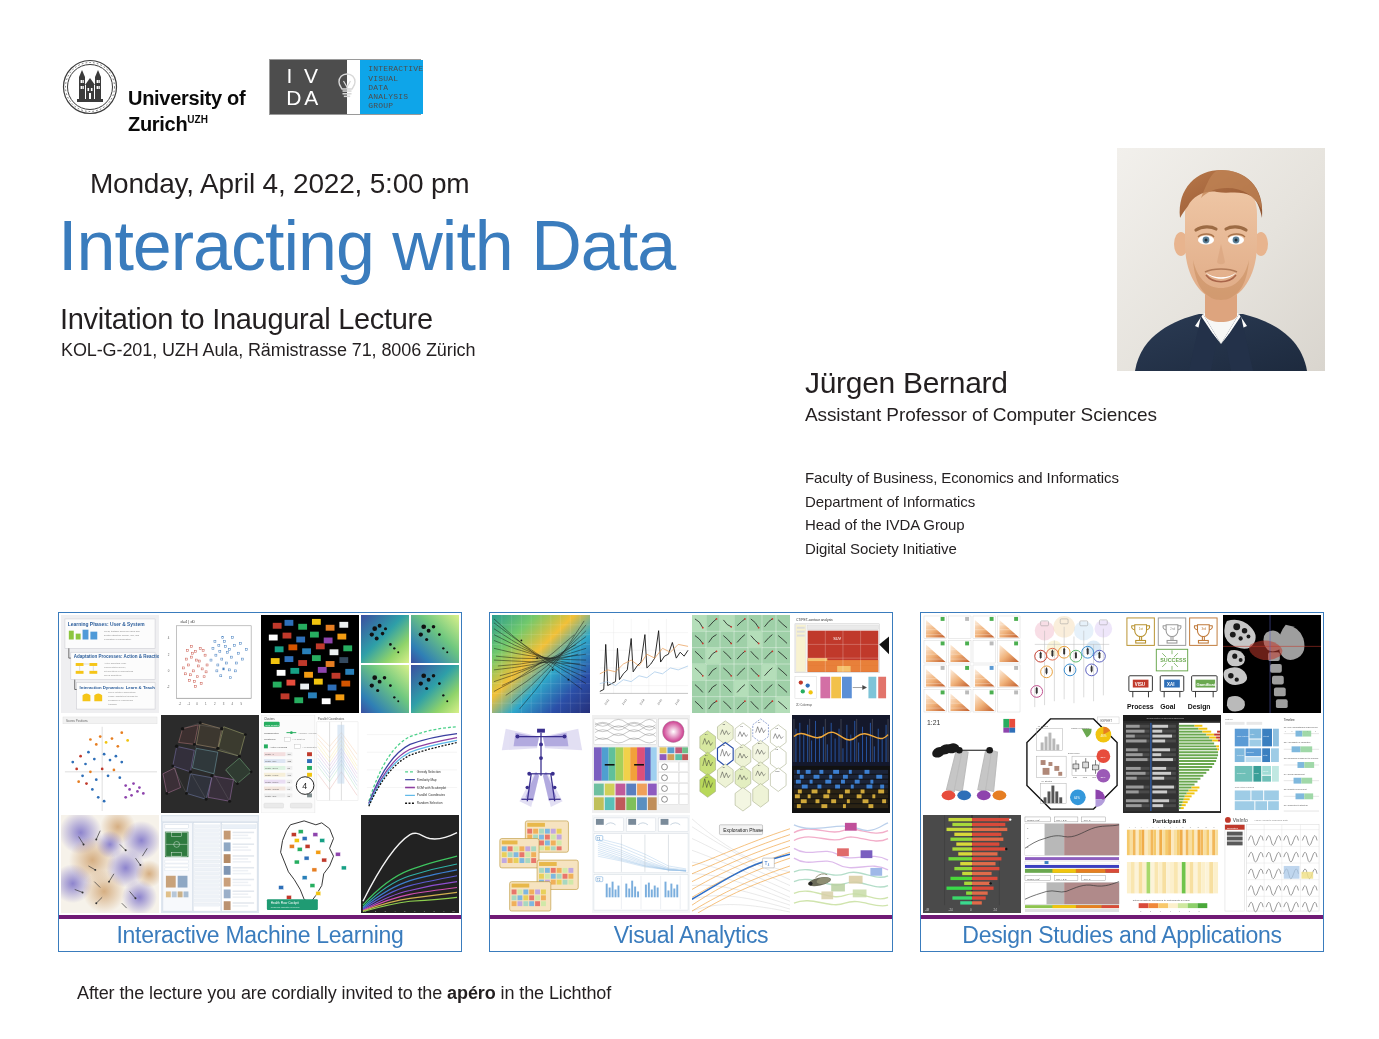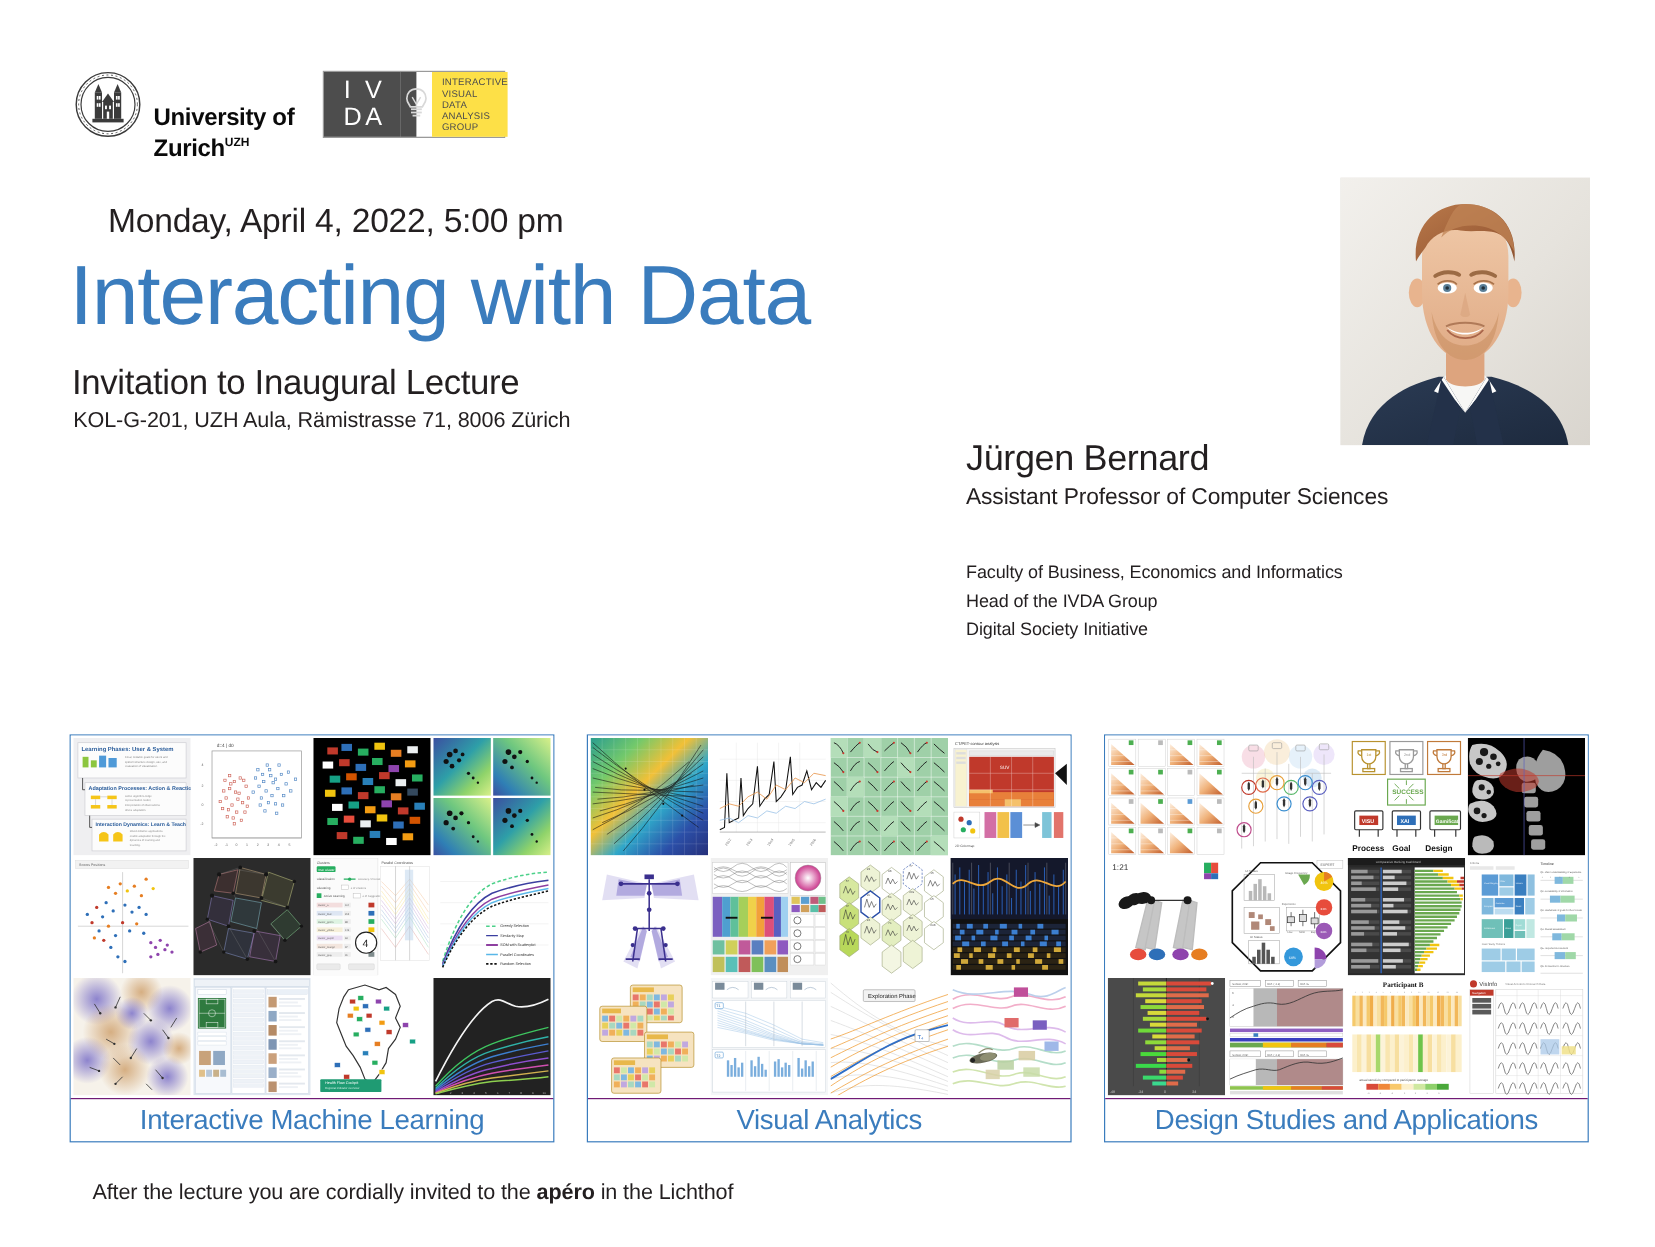--- a/index.html
+++ b/index.html
@@ -79,26 +79,26 @@
   }
   .ivda-bulb::after {
     content: "";
     position: absolute;
     right: 0; top: 0; bottom: 0;
     width: 13px;
     background: #ffffff;
   }
   .ivda-right {
     flex: 1 1 auto;
-    background: #fde047;
+    background: #0ea5e9;
     display: flex;
     flex-direction: column;
     justify-content: center;
     padding-left: 8px;
-    font-family: Liberation Sans, sans-serif;
+    font-family: Liberation Mono, monospace;
     font-size: 8px;
     line-height: 9.2px;
     color: #4d4d4d;
     letter-spacing: 0.2px;
   }
 
   
   #event-date {
     position: absolute;
     left: 62px;
@@ -219,21 +219,21 @@
   .cell svg { display: block; width: 100%; height: 100%; }
   .panel-caption {
     flex: 1 1 auto;
     display: flex;
     align-items: center;
     justify-content: center;
     font-size: 23px;
     font-family: "Liberation Sans", sans-serif;
     color: #3a7cbd;
     letter-spacing: -0.3px;
-    border-top: 1px solid #701a75;
+    border-top: 4px solid #701a75;
     white-space: nowrap;
   }
 
   
   #footer-note {
     position: absolute;
     left: 63px;
     top: 983px;
     font-size: 18px;
     font-family: "Liberation Sans", sans-serif;
@@ -379,20 +379,21 @@
     <path d="M88 124 C96 120 112 120 120 124" stroke="#b07a58" stroke-width="1.6" fill="none"></path>
     <path d="M89 127 C96 136 112 136 119 127" stroke="#a9654a" stroke-width="1.6" fill="none"></path>
   </svg>
 </div>
 
 <div id="speaker-info">
   <div id="speaker-name">Jürgen Bernard</div>
   <div id="speaker-role">Assistant Professor of Computer Sciences</div>
   <div id="speaker-affiliations">
     <div>Faculty of Business, Economics and Informatics</div>
+    <div>Department of Informatics</div>
     <div>Head of the IVDA Group</div>
     <div>Digital Society Initiative</div>
   </div>
 </div>
 
 <div class="panel" id="panel-iml">
   <div class="panel-grid">
 
     <div class="cell">
       <svg viewBox="0 0 100 100" preserveAspectRatio="none">

